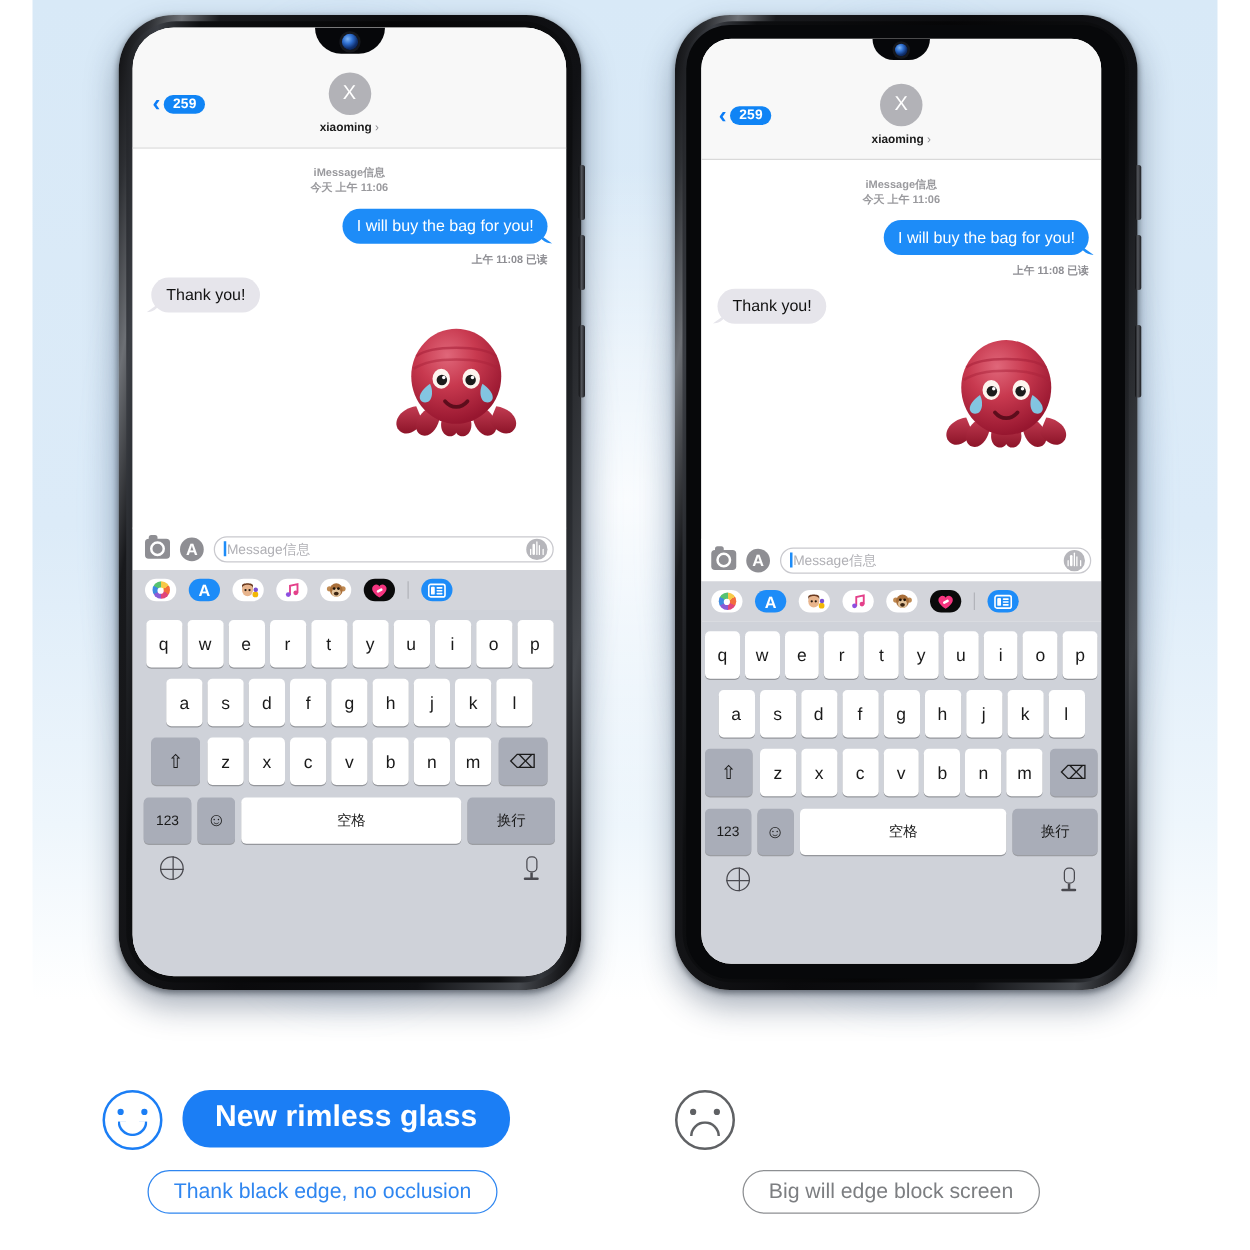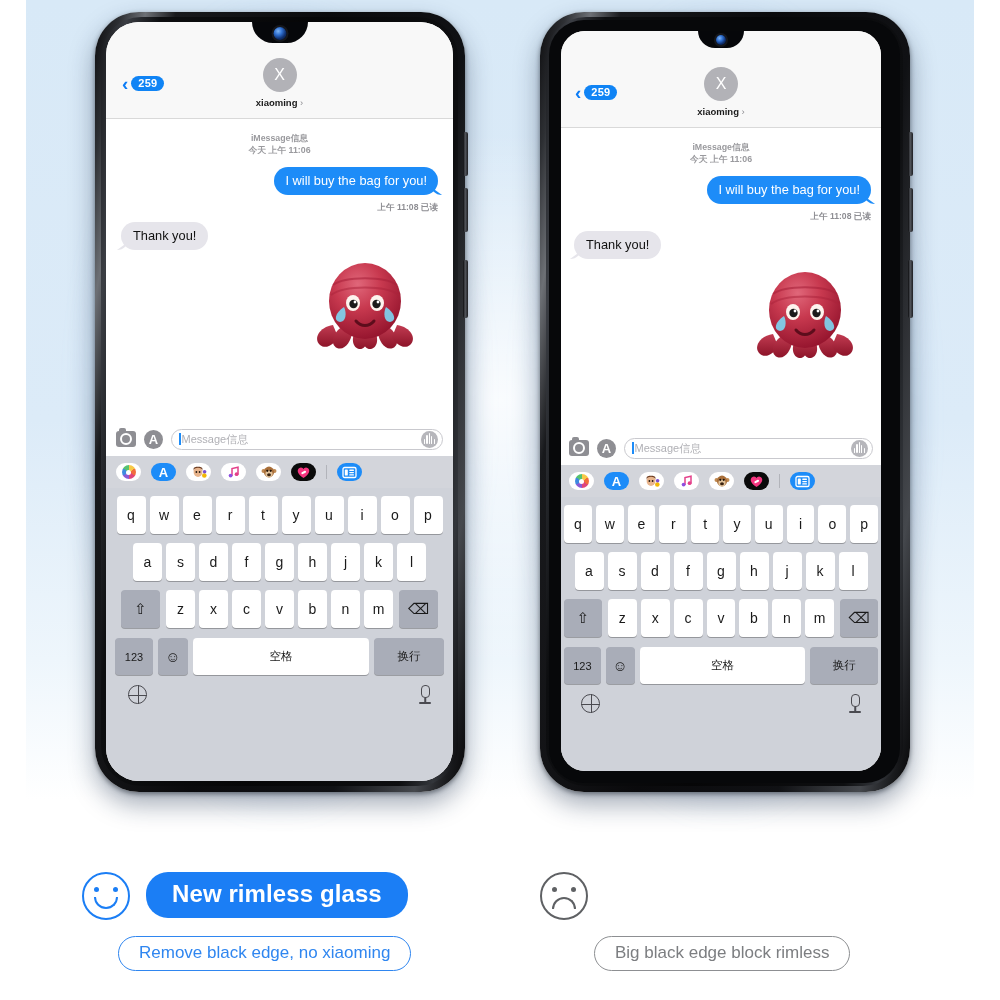--- a/index.html
+++ b/index.html
@@ -547,26 +547,26 @@
   </div>
 
   <div class="cap" style="left:82px;top:872px;gap:16px;">
     <span class="face" style="border-color:#1b7ef5;">
       <span class="eye l" style="background:#1b7ef5;"></span>
       <span class="eye r" style="background:#1b7ef5;"></span>
       <span class="mouth smile" style="border-color:#1b7ef5;"></span>
     </span>
     <span class="pill" style="background:#1b7ef5;">New rimless glass</span>
   </div>
-  <div class="sub" style="left:118px;top:936px;border-color:#2f86f0;color:#2f86f0;">Remove black edge, no xiaoming</div>
+  <div class="sub" style="left:118px;top:936px;border-color:#2f86f0;color:#2f86f0;">Thank black edge, no occlusion</div>
 
   <div class="cap" style="left:540px;top:872px;gap:16px;">
     <span class="face" style="border-color:#5f6164;">
       <span class="eye l" style="background:#5f6164;"></span>
       <span class="eye r" style="background:#5f6164;"></span>
       <span class="mouth frown" style="border-color:#5f6164;"></span>
     </span>
   </div>
-  <div class="sub" style="left:594px;top:936px;border-color:#8d8f92;color:#7c7e81;">Big black edge block rimless</div>
+  <div class="sub" style="left:594px;top:936px;border-color:#8d8f92;color:#7c7e81;">Big will edge block screen</div>
 
   <div class="side-white l"></div>
   <div class="side-white r"></div>
 </div>
 
 </body></html>

